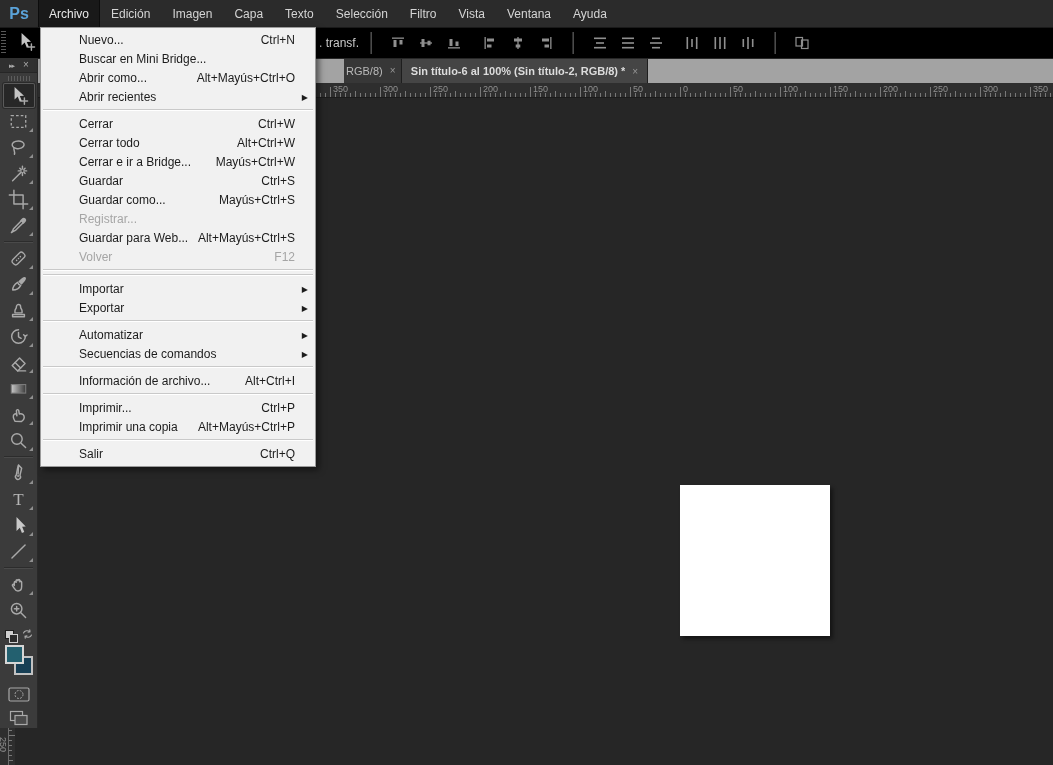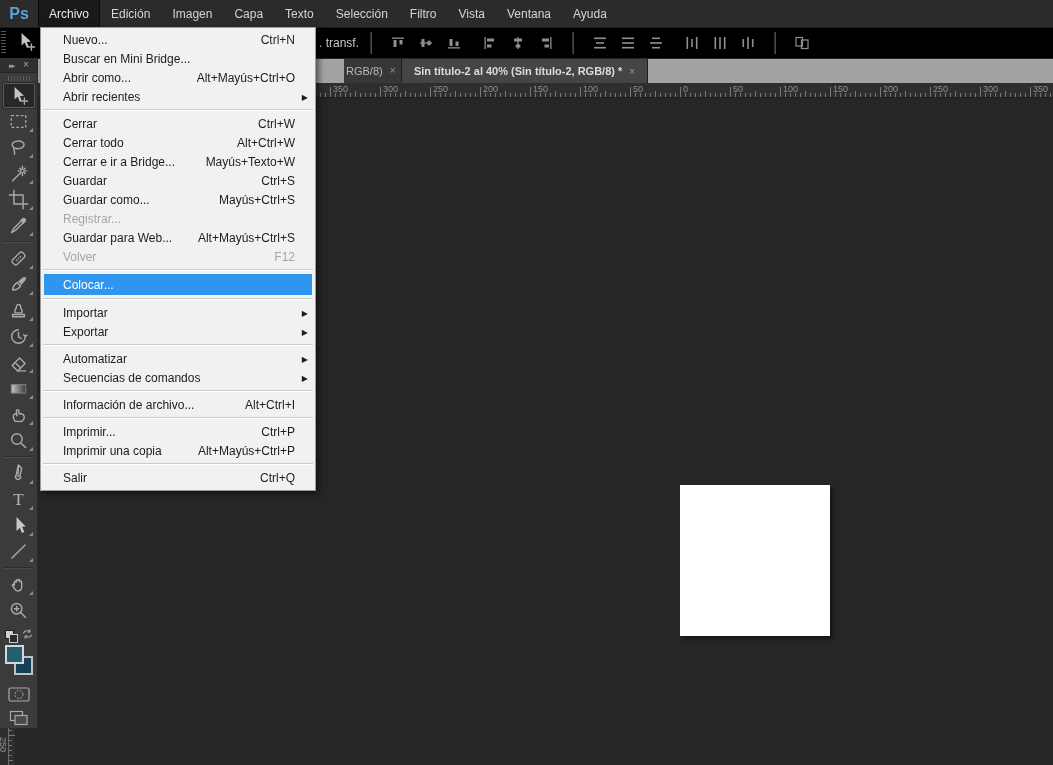--- a/index.html
+++ b/index.html
@@ -73,21 +73,21 @@
   .swatch-fg{left:5px;top:0;z-index:2;}
   .swatch-bg{left:14px;top:11px;z-index:1;border-color:#c2c2c2;}
   .panel-btn{width:30px;height:22px;margin:2px auto;display:flex;align-items:center;justify-content:center;}
   
   .file-menu{position:absolute;left:40px;top:27px;width:276px;background:#f1f1f1;
              border:1px solid #9b9b9b;box-shadow:3px 3px 6px rgba(0,0,0,.5);z-index:100;
              padding:2px 0 3px 0;box-sizing:border-box;}
   .fm-sep{height:1px;background:#c9c9c9;margin:3px 2px;border-bottom:1px solid #fff;}
   .fm-row{position:relative;height:19px;display:flex;align-items:center;padding:0 20px 0 22px;
           font-size:12px;color:#1c1c1c;cursor:default;}
-  .fm-label{flex:0 0 auto;}
+  .fm-label{flex:0 0 auto;margin-left:16px;}
   .fm-sc{margin-left:auto;}
   .fm-row.disabled{color:#a5a5a5;}
   .fm-row.hl{height:21px;margin:0 3px;padding:0 17px 0 19px;color:#ffffff;}
   .fm-arrow{position:absolute;right:7px;top:50%;transform:translateY(-50%);font-size:8px;color:#1c1c1c;}
   svg{display:block;}
 </style>
 </head>
 <body>
 
 <div class="app">
@@ -271,21 +271,21 @@
       <div class="rv-tick" style="top: 27px; width: 3px;"></div>
       <div class="rv-tick" style="top: 32px; width: 4px;"></div>
     </div>
 
   <div class="tabbar">
     <div class="tab tab-partial">
       <span class="tab-label">RGB/8)</span>
       <span class="tab-close">×</span>
     </div>
     <div class="tab tab-active">
-      <span class="tab-label">Sin título-2 al 40% (Sin título-2, RGB/8) *</span>
+      <span class="tab-label">Sin título-6 al 100% (Sin título-2, RGB/8) *</span>
       <span class="tab-close">×</span>
     </div>
   </div>
 
   <div class="options-bar">
     <div class="ob-grip"></div>
     <span class="ob-toolicon" id="obToolIcon">
         <svg width="21" height="21" viewBox="0 0 16 16">
           <path d="M5 1.5 L5 11 L7.4 8.8 L9 12.8 L10.6 12.1 L9 8.3 L12.2 8.2 Z" fill="#c4c4c4"></path>
           <path d="M12.5 9.8 V14.6 M10.1 12.2 H14.9" fill="none" stroke="#a9a9a9" stroke-width="1.1" stroke-linecap="round" stroke-linejoin="round"></path>
@@ -643,21 +643,21 @@
       <div class="fm-row">
         <span class="fm-label">Cerrar</span>
         <span class="fm-sc">Ctrl+W</span>
       </div>
       <div class="fm-row">
         <span class="fm-label">Cerrar todo</span>
         <span class="fm-sc">Alt+Ctrl+W</span>
       </div>
       <div class="fm-row">
         <span class="fm-label">Cerrar e ir a Bridge...</span>
-        <span class="fm-sc">Mayús+Texto+W</span>
+        <span class="fm-sc">Mayús+Ctrl+W</span>
       </div>
       <div class="fm-row">
         <span class="fm-label">Guardar</span>
         <span class="fm-sc">Ctrl+S</span>
       </div>
       <div class="fm-row">
         <span class="fm-label">Guardar como...</span>
         <span class="fm-sc">Mayús+Ctrl+S</span>
       </div>
       <div class="fm-row disabled">
@@ -665,23 +665,20 @@
       </div>
       <div class="fm-row">
         <span class="fm-label">Guardar para Web...</span>
         <span class="fm-sc">Alt+Mayús+Ctrl+S</span>
       </div>
       <div class="fm-row disabled">
         <span class="fm-label">Volver</span>
         <span class="fm-sc">F12</span>
       </div>
       <div class="fm-sep"></div>
-      <div class="fm-row hl" style="background: rgb(47, 150, 239);">
-        <span class="fm-label">Colocar...</span>
-      </div>
       <div class="fm-sep"></div>
       <div class="fm-row">
         <span class="fm-label">Importar</span>
         <span class="fm-arrow">▶</span>
       </div>
       <div class="fm-row">
         <span class="fm-label">Exportar</span>
         <span class="fm-arrow">▶</span>
       </div>
       <div class="fm-sep"></div>

